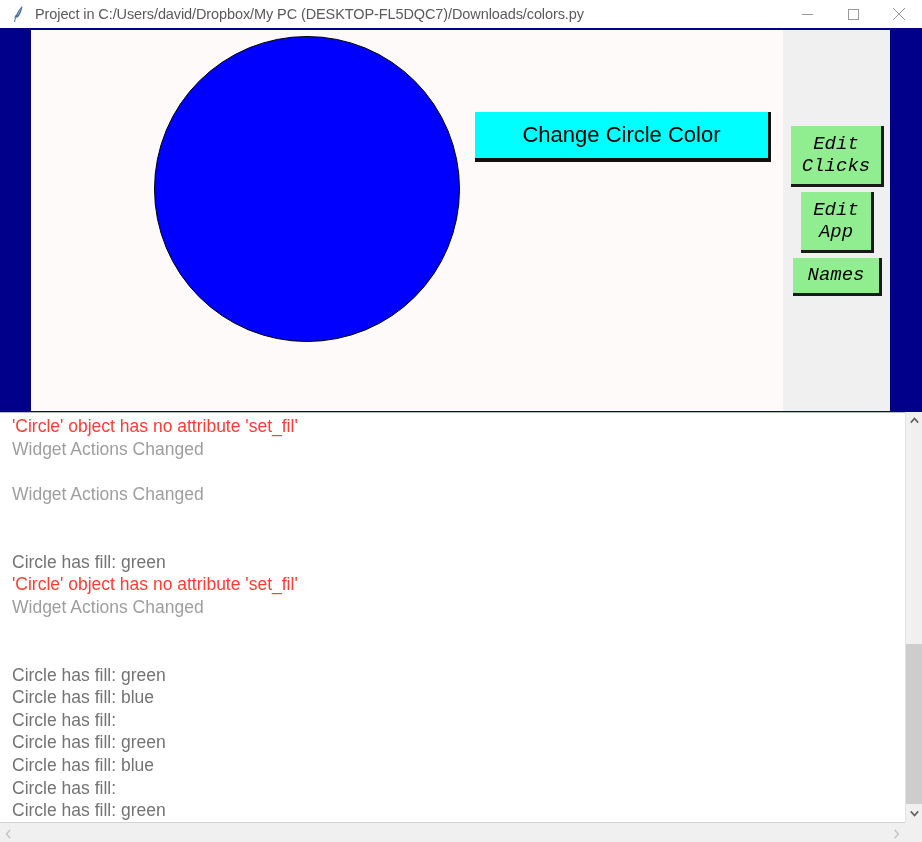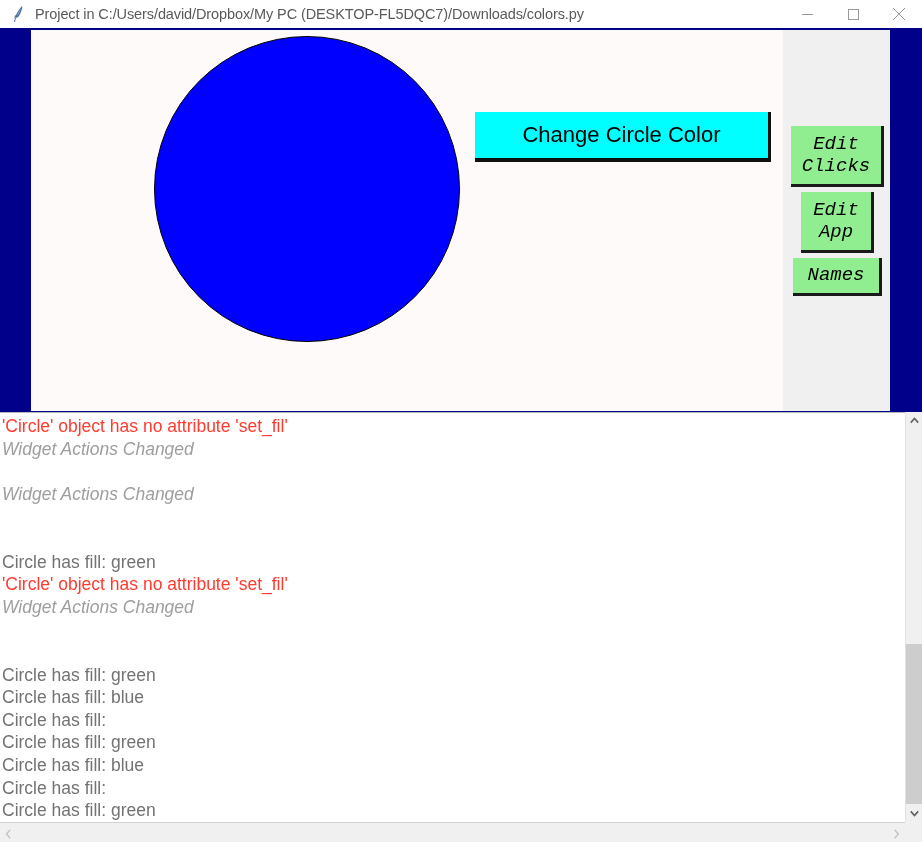--- a/index.html
+++ b/index.html
@@ -146,33 +146,33 @@
     width: 905px;
     height: 410px;
     background: #ffffff;
     border-top: 1px solid #b8b8b8;
     overflow: hidden;
   }
   #console {
     position: absolute;
     left: 0; top: 0;
     width: 729px;
-    padding: 2px 0 0 2px;
+    padding: 2px 0 0 12px;
     margin: 0;
   }
   .log-line {
     font-family: "Liberation Sans", sans-serif;
     font-size: 17.5px;
     line-height: 22.6px;
     height: 22.6px;
     white-space: pre;
     padding-left: 0px;
   }
   .log-error { color: #FF3B30; }
-  .log-info  { color: #9e9e9e; font-style: italic; }
+  .log-info  { color: #9e9e9e; }
   .log-fill  { color: #737373; }
   .log-blank { color: transparent; }
 
   
   #vscroll {
     position: absolute;
     left: 905px; top: 384px;
     width: 17px;
     height: 410px;
     background: #F0F0F0;

